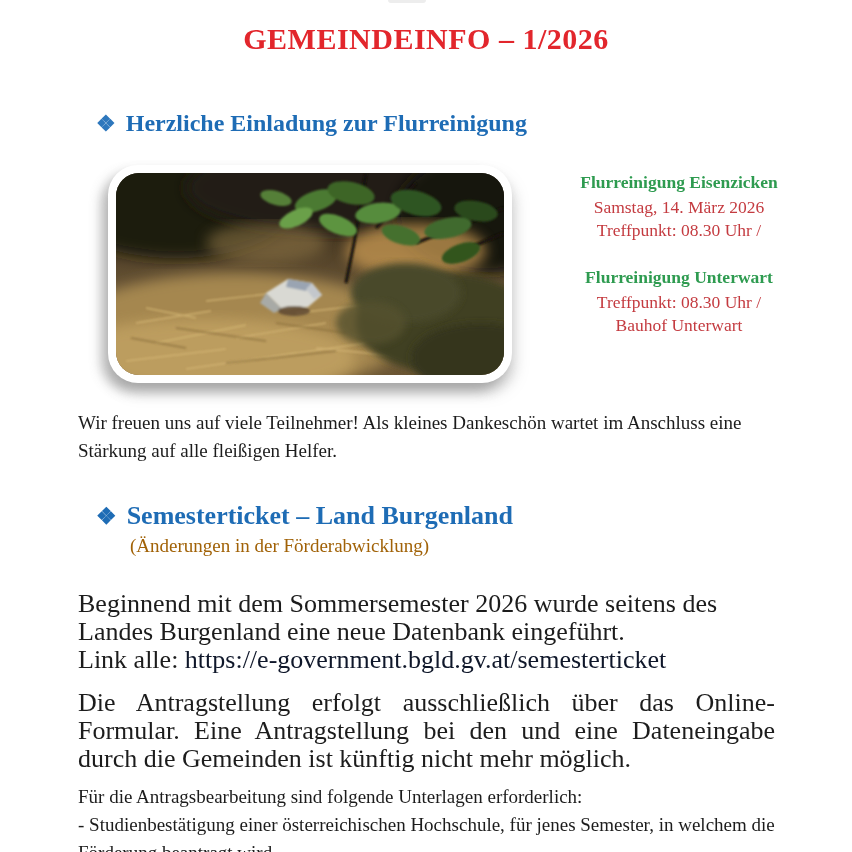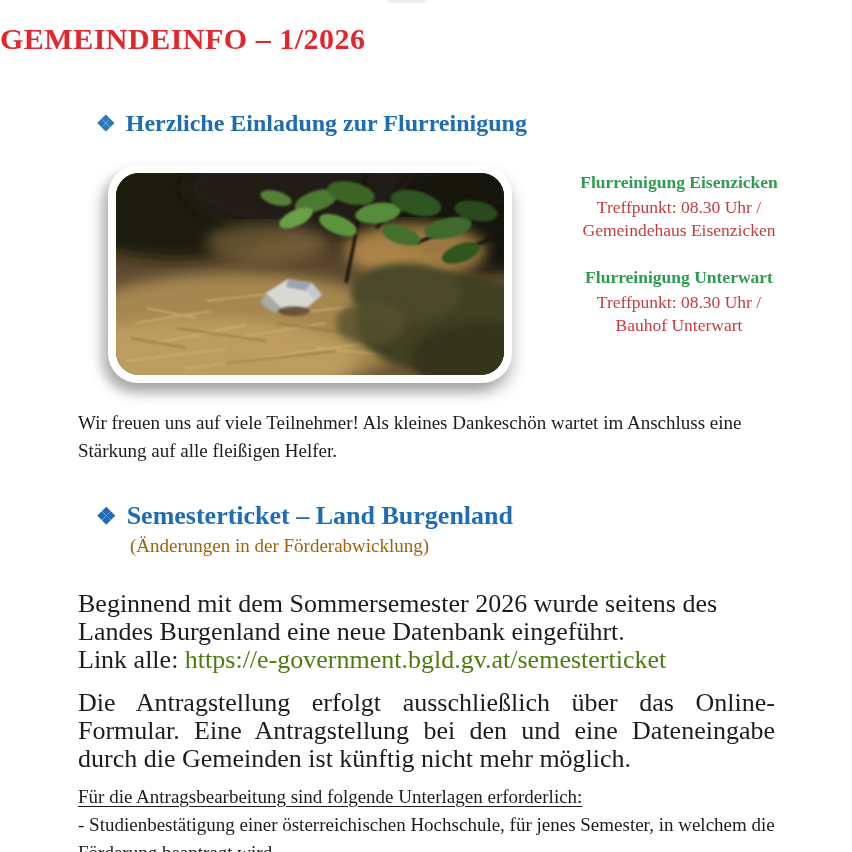--- a/index.html
+++ b/index.html
@@ -11,20 +11,21 @@
     color: #1c1c1c;
     position: relative;
   }
   .top-sliver {
     position: absolute; top: 0; left: 388px;
     width: 38px; height: 3px;
     background: #ededed; border-radius: 0 0 3px 3px;
   }
   .doc-title {
     margin-top: 22px;
+    text-align: center;
     font-size: 30px;
     font-weight: bold;
     letter-spacing: 0.5px;
     color: #e2262c;
   }
   .section-heading {
     margin: 54px 0 0 96px;
     font-size: 24px;
     font-weight: bold;
     color: #1e6cb5;
@@ -90,23 +91,23 @@
     margin: 4px 0 0 130px;
     font-size: 19px;
     color: #a16207;
   }
   .body-paragraph {
     margin: 33px 77px 0 78px;
     font-size: 26px;
     line-height: 28px;
   }
   .body-paragraph.justified { text-align: justify; margin-top: 15px; }
-  .link-red { color: #4d7c0f; text-decoration: none; cursor: pointer; }
+  .link-red { color: #0f172a; text-decoration: none; cursor: pointer; }
   .req-block { margin: 10px 77px 0 78px; font-size: 19px; line-height: 28px; }
-  .req-heading { text-decoration: underline; text-underline-offset: 3px; }
+  .req-heading { text-underline-offset: 3px; }
 </style>
 </head>
 <body>
 
 <div class="top-sliver"></div>
 
 <div class="doc-title">GEMEINDEINFO – 1/2026</div>
 
 <div class="section-heading">
   <span class="bullet">❖</span>
@@ -199,22 +200,22 @@
         <path d="M172,106 L196,110 L190,118 L170,114 Z" fill="#9aa4b2"></path>
         <path d="M196,110 L206,122 L198,126 L190,116 Z" fill="#c3c7cc"></path>
         <ellipse cx="178" cy="138" rx="16" ry="5" fill="#5a4630" opacity="0.8"></ellipse>
       </g>
     </svg>
   </div>
 
   <div class="schedule">
     <div class="event">
       <div class="event-title">Flurreinigung Eisenzicken</div>
+      <div class="event-line">Samstag, 14. März 2026</div>
       <div class="event-line">Treffpunkt: 08.30 Uhr /</div>
-      <div class="event-line">Gemeindehaus Eisenzicken</div>
     </div>
     <div class="event">
       <div class="event-title">Flurreinigung Unterwart</div>
       <div class="event-line">Treffpunkt: 08.30 Uhr /</div>
       <div class="event-line">Bauhof Unterwart</div>
     </div>
   </div>
 </div>
 
 <div class="note-paragraph">Wir freuen uns auf viele Teilnehmer! Als kleines Dankeschön wartet im Anschluss eine Stärkung auf alle fleißigen Helfer.</div>

